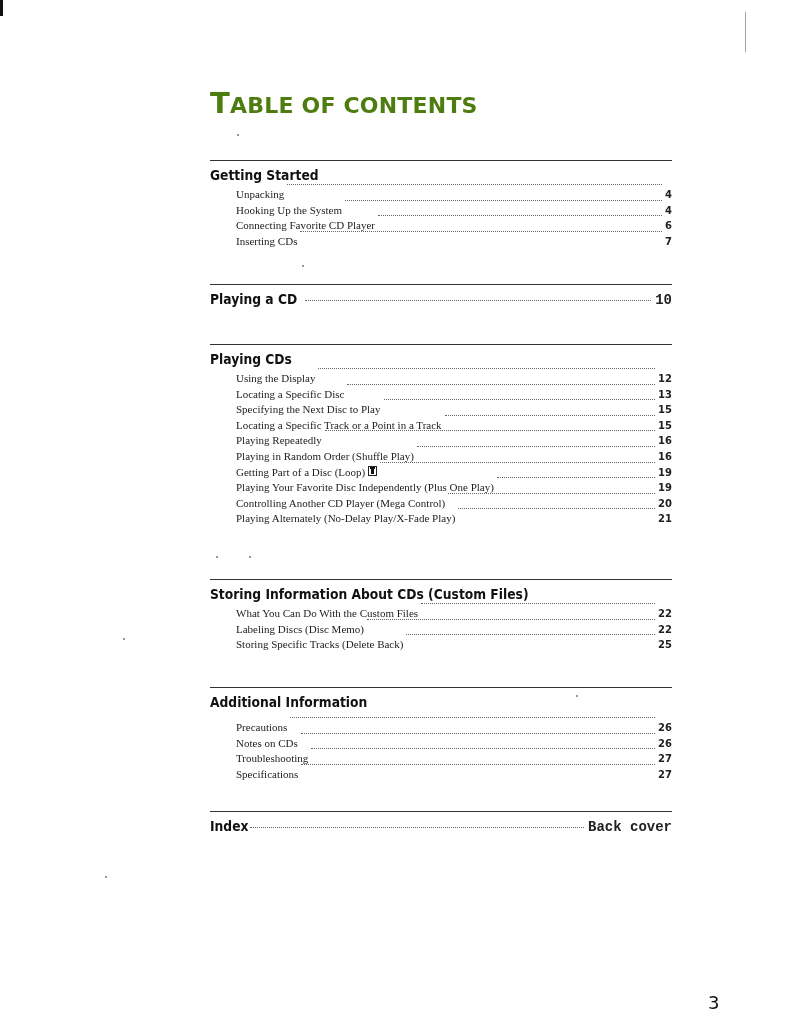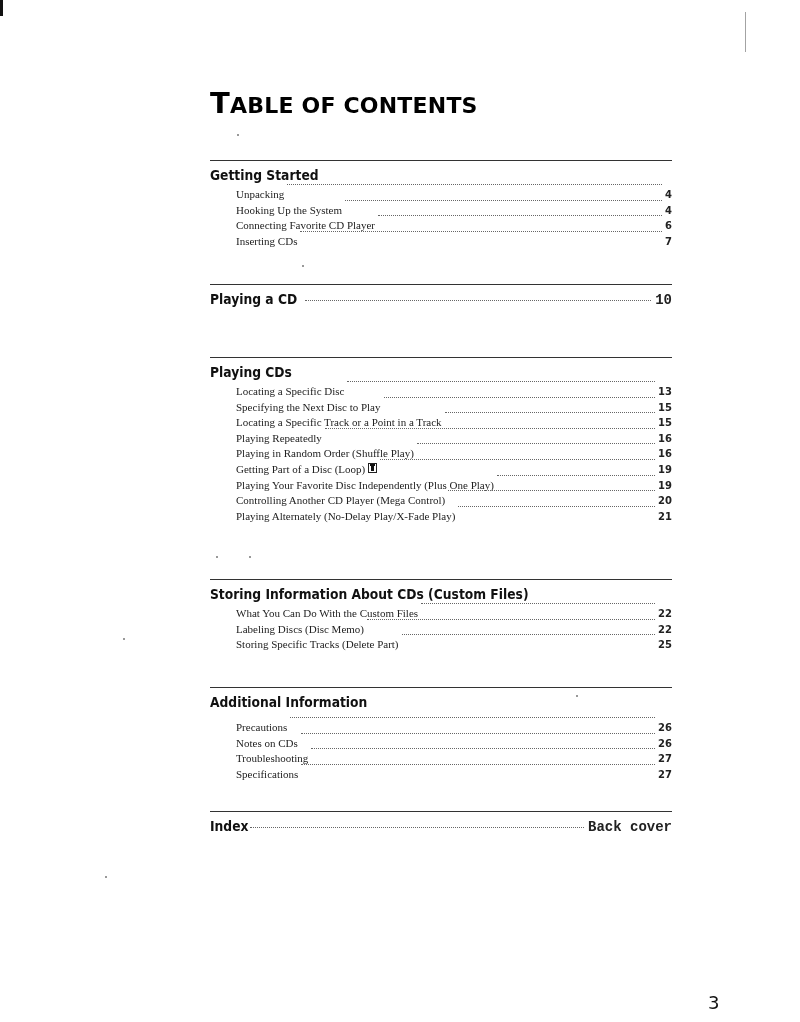--- a/index.html
+++ b/index.html
@@ -5,21 +5,21 @@
     html, body { margin: 0; padding: 0; }
     body {
       width: 800px; height: 1022px; position: relative; overflow: hidden;
       background: #ffffff; color: #111;
     }
     .scan-mark-left { position: absolute; left: 0; top: 0; width: 3px; height: 16px; background: #111; }
     .scan-mark-right { position: absolute; left: 745px; top: 12px; width: 1px; height: 40px; background: #666; opacity: .6; }
     .title {
       position: absolute; left: 210px; top: 86px;
       font-family: "DejaVu Sans", sans-serif; font-weight: bold;
-      font-size: 22px; letter-spacing: 0.2px; color: #000000;
+      font-size: 22px; letter-spacing: 0.2px; color: #4d7c0f;
     }
     .title .cap { font-size: 29px; }
     .section { position: absolute; left: 210px; width: 462px; }
     .rule { height: 0; border-top: 1.5px solid #333; margin-bottom: 6px; }
     .sec-head {
       font-family: "DejaVu Sans", sans-serif; font-weight: bold;
       font-size: 14px; color: #111; margin: 0 0 4px 0; transform: scaleX(0.88); transform-origin: left;
       white-space: nowrap;
     }
     .entries { margin-left: 26px; }
@@ -98,24 +98,29 @@
 
 <div class="section" style="top:284px;">
   <div class="rule"></div>
   <div class="head-entry">
     <span class="sec-head">Playing a CD</span>
     <span class="dots"></span>
     <span class="page">10</span>
   </div>
 </div>
 
-<div class="section" style="top:357px;">
+<div class="section" style="top:344px;">
   <div class="rule"></div>
   <div class="sec-head">Playing CDs</div>
   <div class="entries">
+    <div class="entry">
+        <span class="label">Using the Display</span>
+        <span class="dots"></span>
+        <span class="page">12</span>
+      </div>
     <div class="entry">
         <span class="label">Locating a Specific Disc</span>
         <span class="dots"></span>
         <span class="page">13</span>
       </div>
     <div class="entry">
         <span class="label">Specifying the Next Disc to Play</span>
         <span class="dots"></span>
         <span class="page">15</span>
       </div>
@@ -166,21 +171,21 @@
         <span class="label">What You Can Do With the Custom Files</span>
         <span class="dots"></span>
         <span class="page">22</span>
       </div>
     <div class="entry">
         <span class="label">Labeling Discs (Disc Memo)</span>
         <span class="dots"></span>
         <span class="page">22</span>
       </div>
     <div class="entry">
-        <span class="label">Storing Specific Tracks (Delete Part)</span>
+        <span class="label">Storing Specific Tracks (Delete Back)</span>
         <span class="dots"></span>
         <span class="page">25</span>
       </div>
   </div>
 </div>
 
 <div class="section" style="top:687px;">
   <div class="rule"></div>
   <div class="sec-head" style="margin-bottom:10px;">Additional Information</div>
   <div class="entries">

